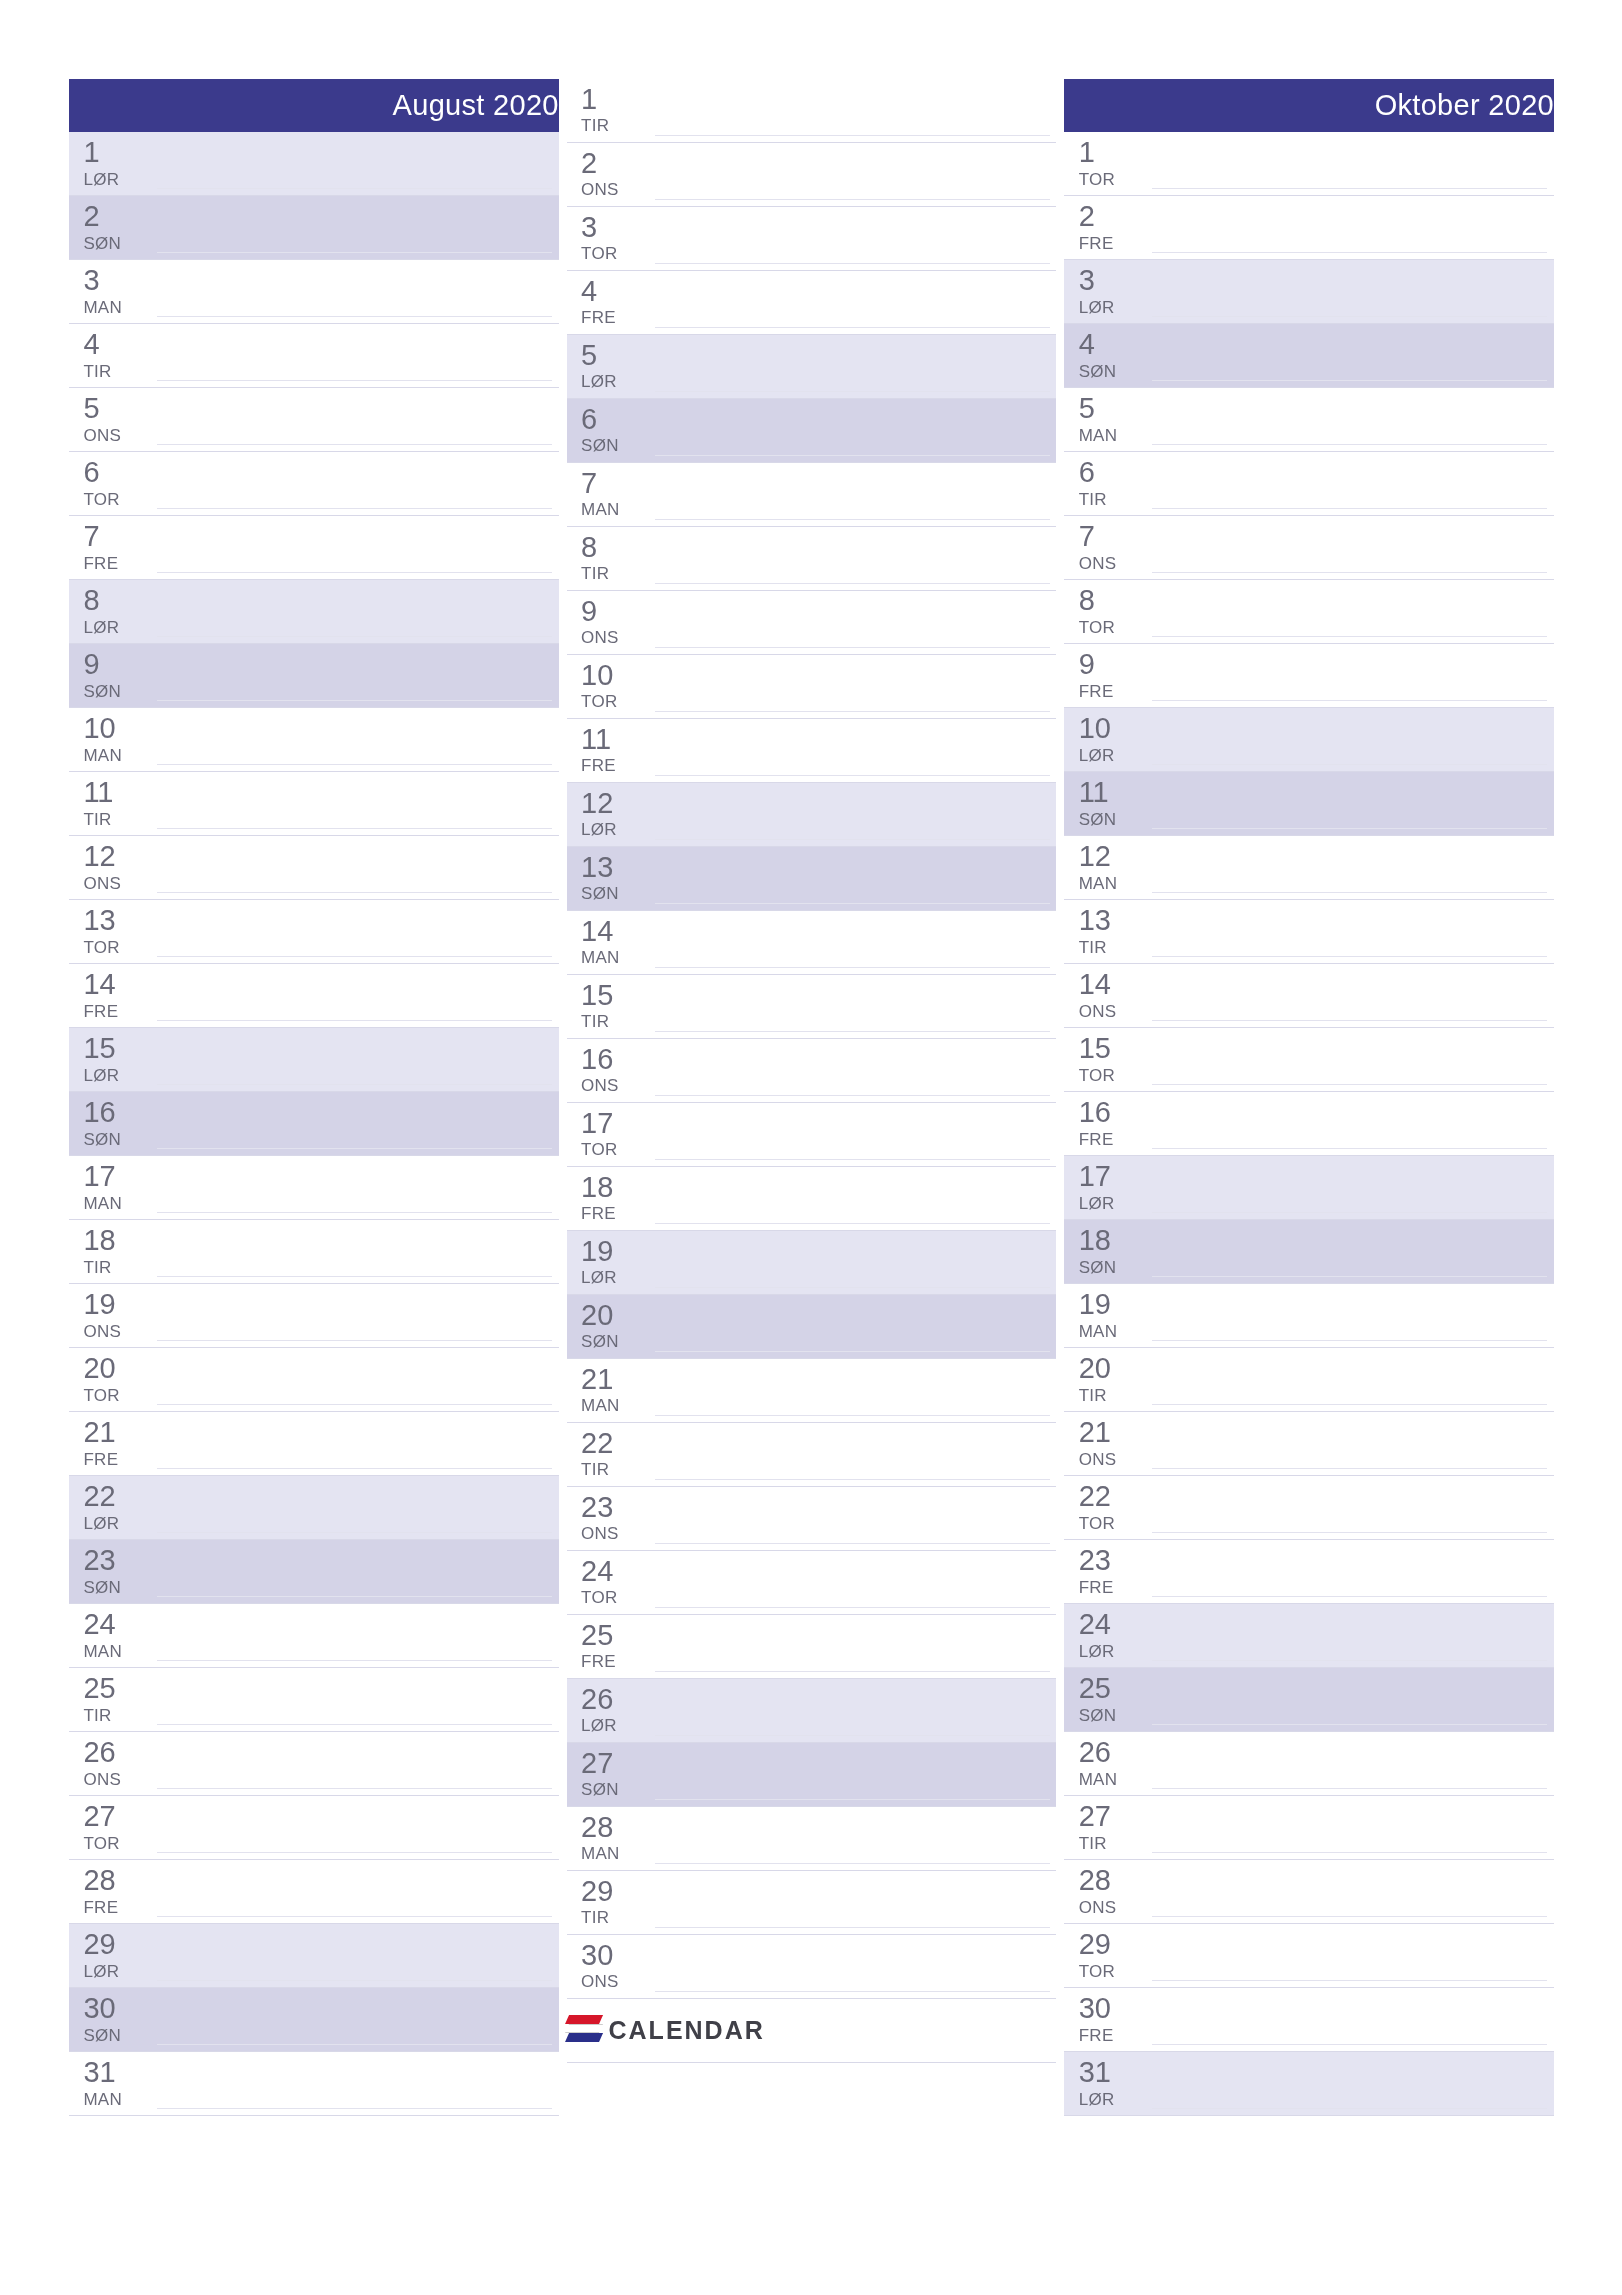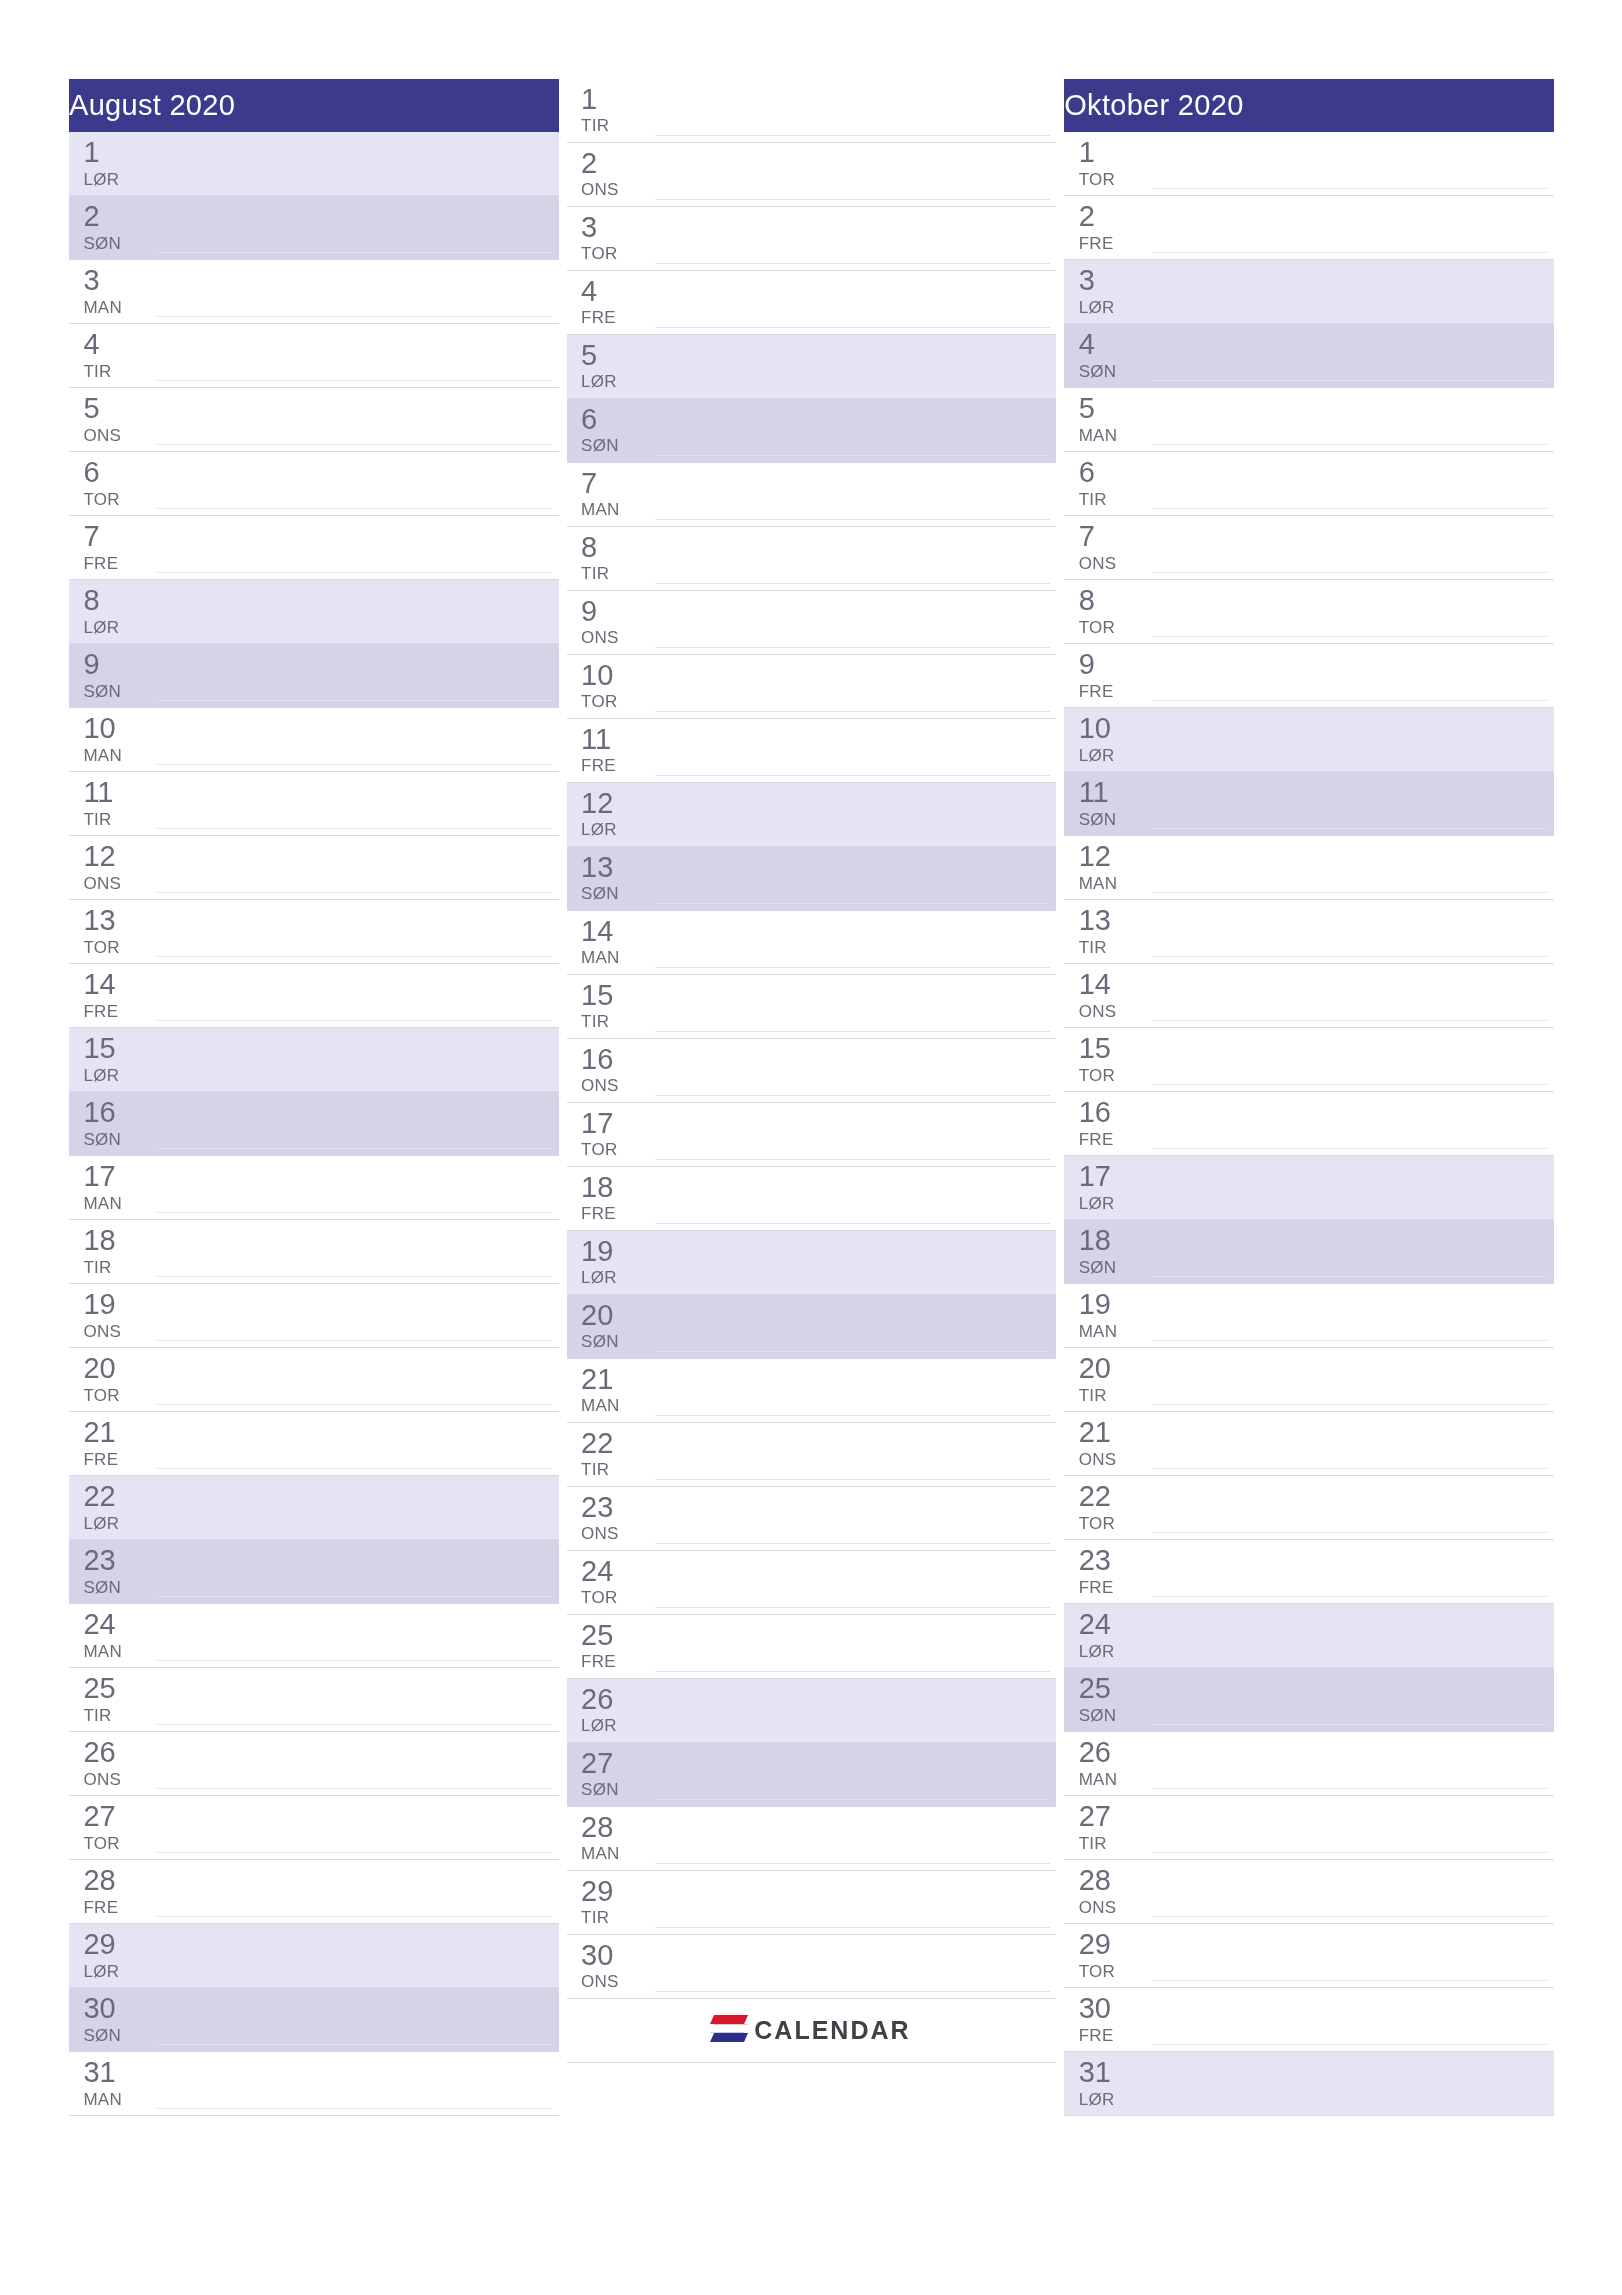--- a/index.html
+++ b/index.html
@@ -15,21 +15,21 @@
     gap: 7.9px;
   }
   .month {
     flex: 1 1 0;
     display: flex;
     flex-direction: column;
   }
   .month-header {
     background: #3b3a8c;
     color: #ffffff;
-    text-align: left;
+    text-align: right;
     font-size: 29px;
     font-weight: 400;
     padding: 9.8px 0 10.5px 0;
     letter-spacing: 0.3px;
   }
   .day {
     display: flex;
     flex-direction: column;
     justify-content: center;
     padding: 3.9px 5.2px 3.9px 14.4px;
@@ -54,21 +54,21 @@
   .day-line {
     position: absolute;
     left: 88px;
     right: 6.5px;
     bottom: 6.5px;
     border-bottom: 0.7px solid #e2e2ee;
   }
   .logo {
     display: flex;
     align-items: center;
-    justify-content: center;
+    justify-content: flex-start;
     height: 64px;
     background: #ffffff;
     border-bottom: 0.7px solid #d8d8e8;
   }
   .logo-7 {
     width: 34px;
     height: 31px;
     position: relative;
     margin-right: 7.9px;
   }

